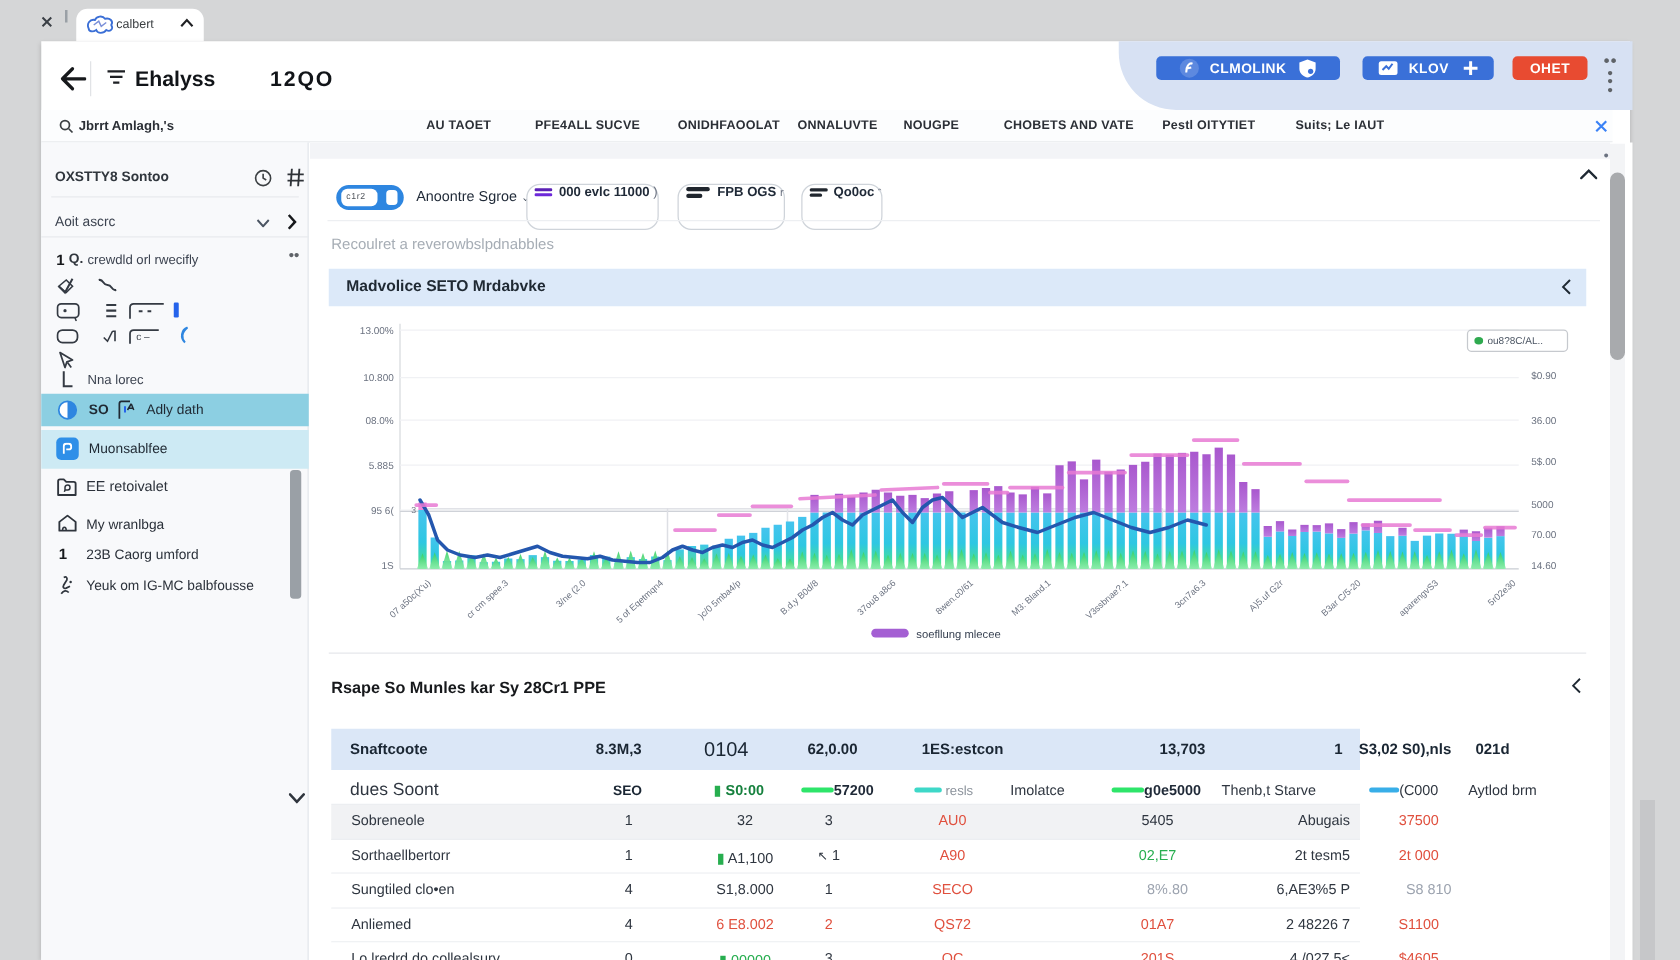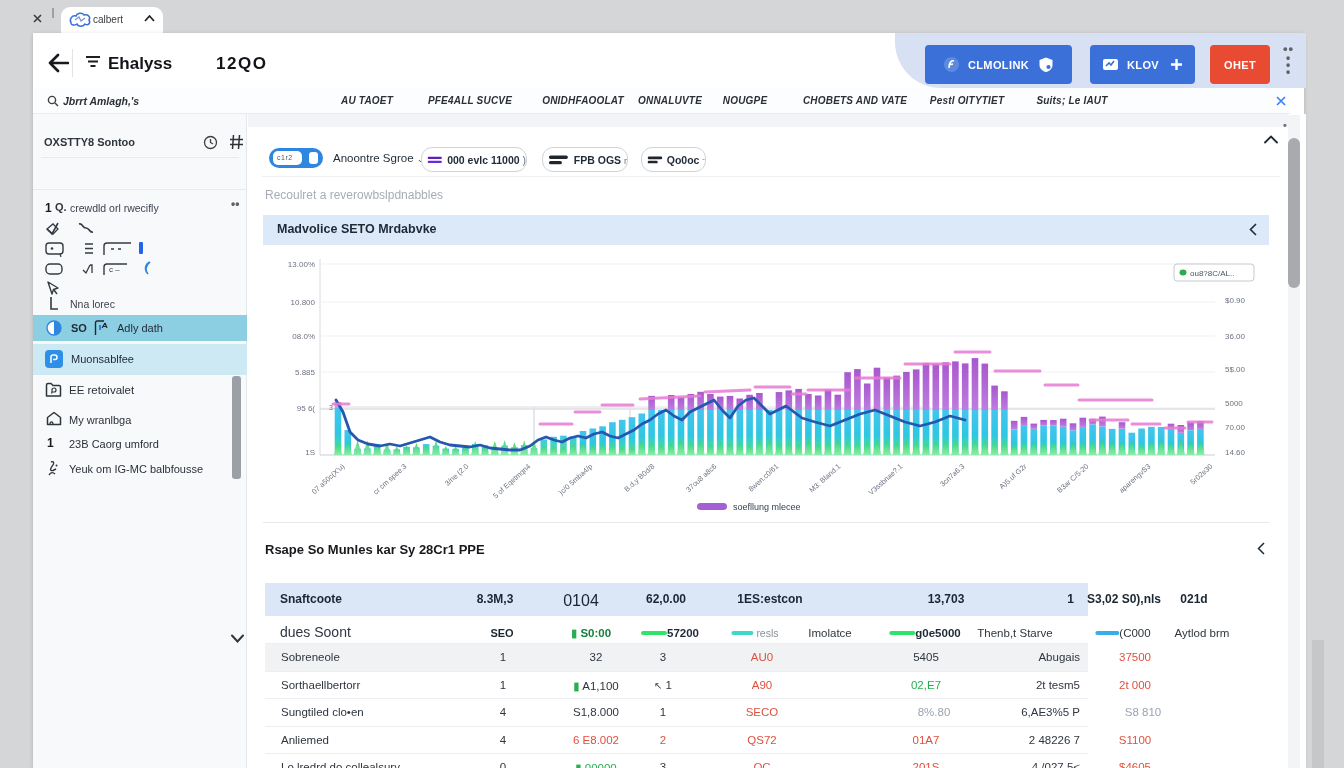--- a/index.html
+++ b/index.html
@@ -1,28 +1,28 @@
 <!DOCTYPE html>
 <html><head><meta charset="utf-8">
 <style>
 *{margin:0;padding:0;box-sizing:border-box;}
 html,body{width:1344px;height:768px;overflow:hidden;}
 body{background:#d5d6d7;font-family:"Liberation Sans",sans-serif;position:relative;}
 .abs{position:absolute;}
 .win{position:absolute;left:33px;top:33px;width:1271px;height:735px;background:#fff;box-shadow:0 1px 4px rgba(0,0,0,.18);}
 .banner{position:absolute;left:862px;top:0;width:411px;height:55px;background:#d7e1f3;border-bottom-left-radius:46px;}
-.btn{position:absolute;top:12px;height:39px;border-radius:4px;color:#fff;font-weight:bold;font-size:11px;display:flex;align-items:center;justify-content:center;letter-spacing:.4px;}
+.btn{position:absolute;top:12px;height:19px;border-radius:4px;color:#fff;font-weight:bold;font-size:11px;display:flex;align-items:center;justify-content:center;letter-spacing:.4px;}
 .bblue{background:#3a70d8;}
 .bred{background:#e84b31;}
-.navrow{position:absolute;left:0;top:55px;width:1257px;height:26px;background:#fcfdfe;border-bottom:1px solid #e8eaed;font-style:italic;}
+.navrow{position:absolute;left:0;top:55px;width:1257px;height:26px;background:#fcfdfe;border-bottom:1px solid #e8eaed;}
 .navitem{position:absolute;top:7px;font-size:10px;font-weight:bold;color:#2b2f36;letter-spacing:.2px;white-space:nowrap;transform:translateX(-50%);}
 .sidebar{position:absolute;left:0;top:81px;width:214px;height:654px;background:#f8f9fb;border-right:1px solid #e4e7eb;}
 .srow{position:absolute;left:0;width:258px;font-size:11px;color:#374151;white-space:nowrap;}
 .content{position:absolute;left:215px;top:81px;width:1058px;height:654px;background:#fff;}
-.pill{position:absolute;height:25px;white-space:nowrap;border:1px solid #cfd4da;border-radius:11px;background:#fff;display:flex;align-items:center;font-size:10.5px;color:#1f2937;}
+.pill{position:absolute;height:37px;white-space:nowrap;border:1px solid #cfd4da;border-radius:11px;background:#fff;display:flex;align-items:flex-start;font-size:10.5px;color:#1f2937;}
 .cardhead{position:absolute;left:230px;top:182px;width:1006px;height:30px;background:#dce9f9;}
 .chart{position:absolute;left:230px;top:212px;}
 .tbl{position:absolute;left:232px;top:550px;width:1007px;}
 .trow{position:absolute;left:0;width:823px;}
 .tc{position:absolute;white-space:nowrap;}
 .red{color:#e0503e;}
 .grn{color:#27ae4f;}
 .gry{color:#9ca3af;margin-left:16px;}
 svg text{font-family:"Liberation Sans",sans-serif;}
 </style></head>
@@ -102,20 +102,29 @@
  <span style="position:absolute;left:11px;top:2px;font-size:11px;font-weight:600;color:#30363d;">OXSTTY8 Sontoo</span>
  <svg class="abs" style="left:170px;top:1px;" width="15" height="15" viewBox="0 0 15 15">
           <circle cx="7.5" cy="7.5" r="6" fill="none" stroke="#3c4043" stroke-width="1.3"></circle>
           <path d="M7.5 4 V7.5 L10 9" stroke="#3c4043" stroke-width="1.3" fill="none"></path>
         </svg>
  <svg class="abs" style="left:196px;top:0px;" width="15" height="16" viewBox="0 0 15 16">
           <path d="M4.5 1 L3.5 15 M10.5 1 L9.5 15 M1 5.5 H14 M1 10.5 H14" stroke="#2f3338" stroke-width="1.5"></path>
         </svg>
 </div>
 <div class="abs" style="left:8px;top:43px;width:198px;height:1px;background:#e7eaee;"></div>
+<div class="srow" style="top:56px;height:25px;">
+ <span style="position:absolute;left:11px;top:2px;font-size:11px;color:#3c4350;">Aoit ascrc</span>
+ <svg class="abs" style="left:172px;top:5px;" width="11" height="7">
+          <path d="M1 1 L5.5 6 L10 1" stroke="#4b5563" stroke-width="1.5" fill="none"></path>
+        </svg>
+ <svg class="abs" style="left:196px;top:1px;" width="9" height="13">
+          <path d="M2 1 L7 6.5 L2 12" stroke="#17191c" stroke-width="2" fill="none"></path>
+        </svg>
+</div>
 <div class="abs" style="left:0px;top:75px;width:214px;height:1px;background:#e7eaee;"></div>
 <div class="srow" style="top:87px;">
  <span style="position:absolute;left:12px;font-size:12px;font-weight:bold;color:#17191c;">1</span>
  <span style="position:absolute;left:22px;top:0px;font-size:11px;font-weight:600;color:#30363d;">Q.</span>
  <span style="position:absolute;left:37px;top:1px;font-size:10.5px;color:#3c4350;">crewdld orl rwecifly</span>
  <span style="position:absolute;left:198px;top:-4px;font-size:12px;color:#5f6368;font-weight:bold;">••</span>
 </div>
 <svg class="abs" style="left:12px;top:107px;" width="76" height="15" viewBox="0 0 76 15">
  <path d="M2 8 L7 13 L13 2" stroke="#343a43" stroke-width="1.6" fill="none"></path>
  <path d="M2 8 L8 3 L13 8 L8 13 Z" stroke="#343a43" stroke-width="1.3" fill="none"></path>

